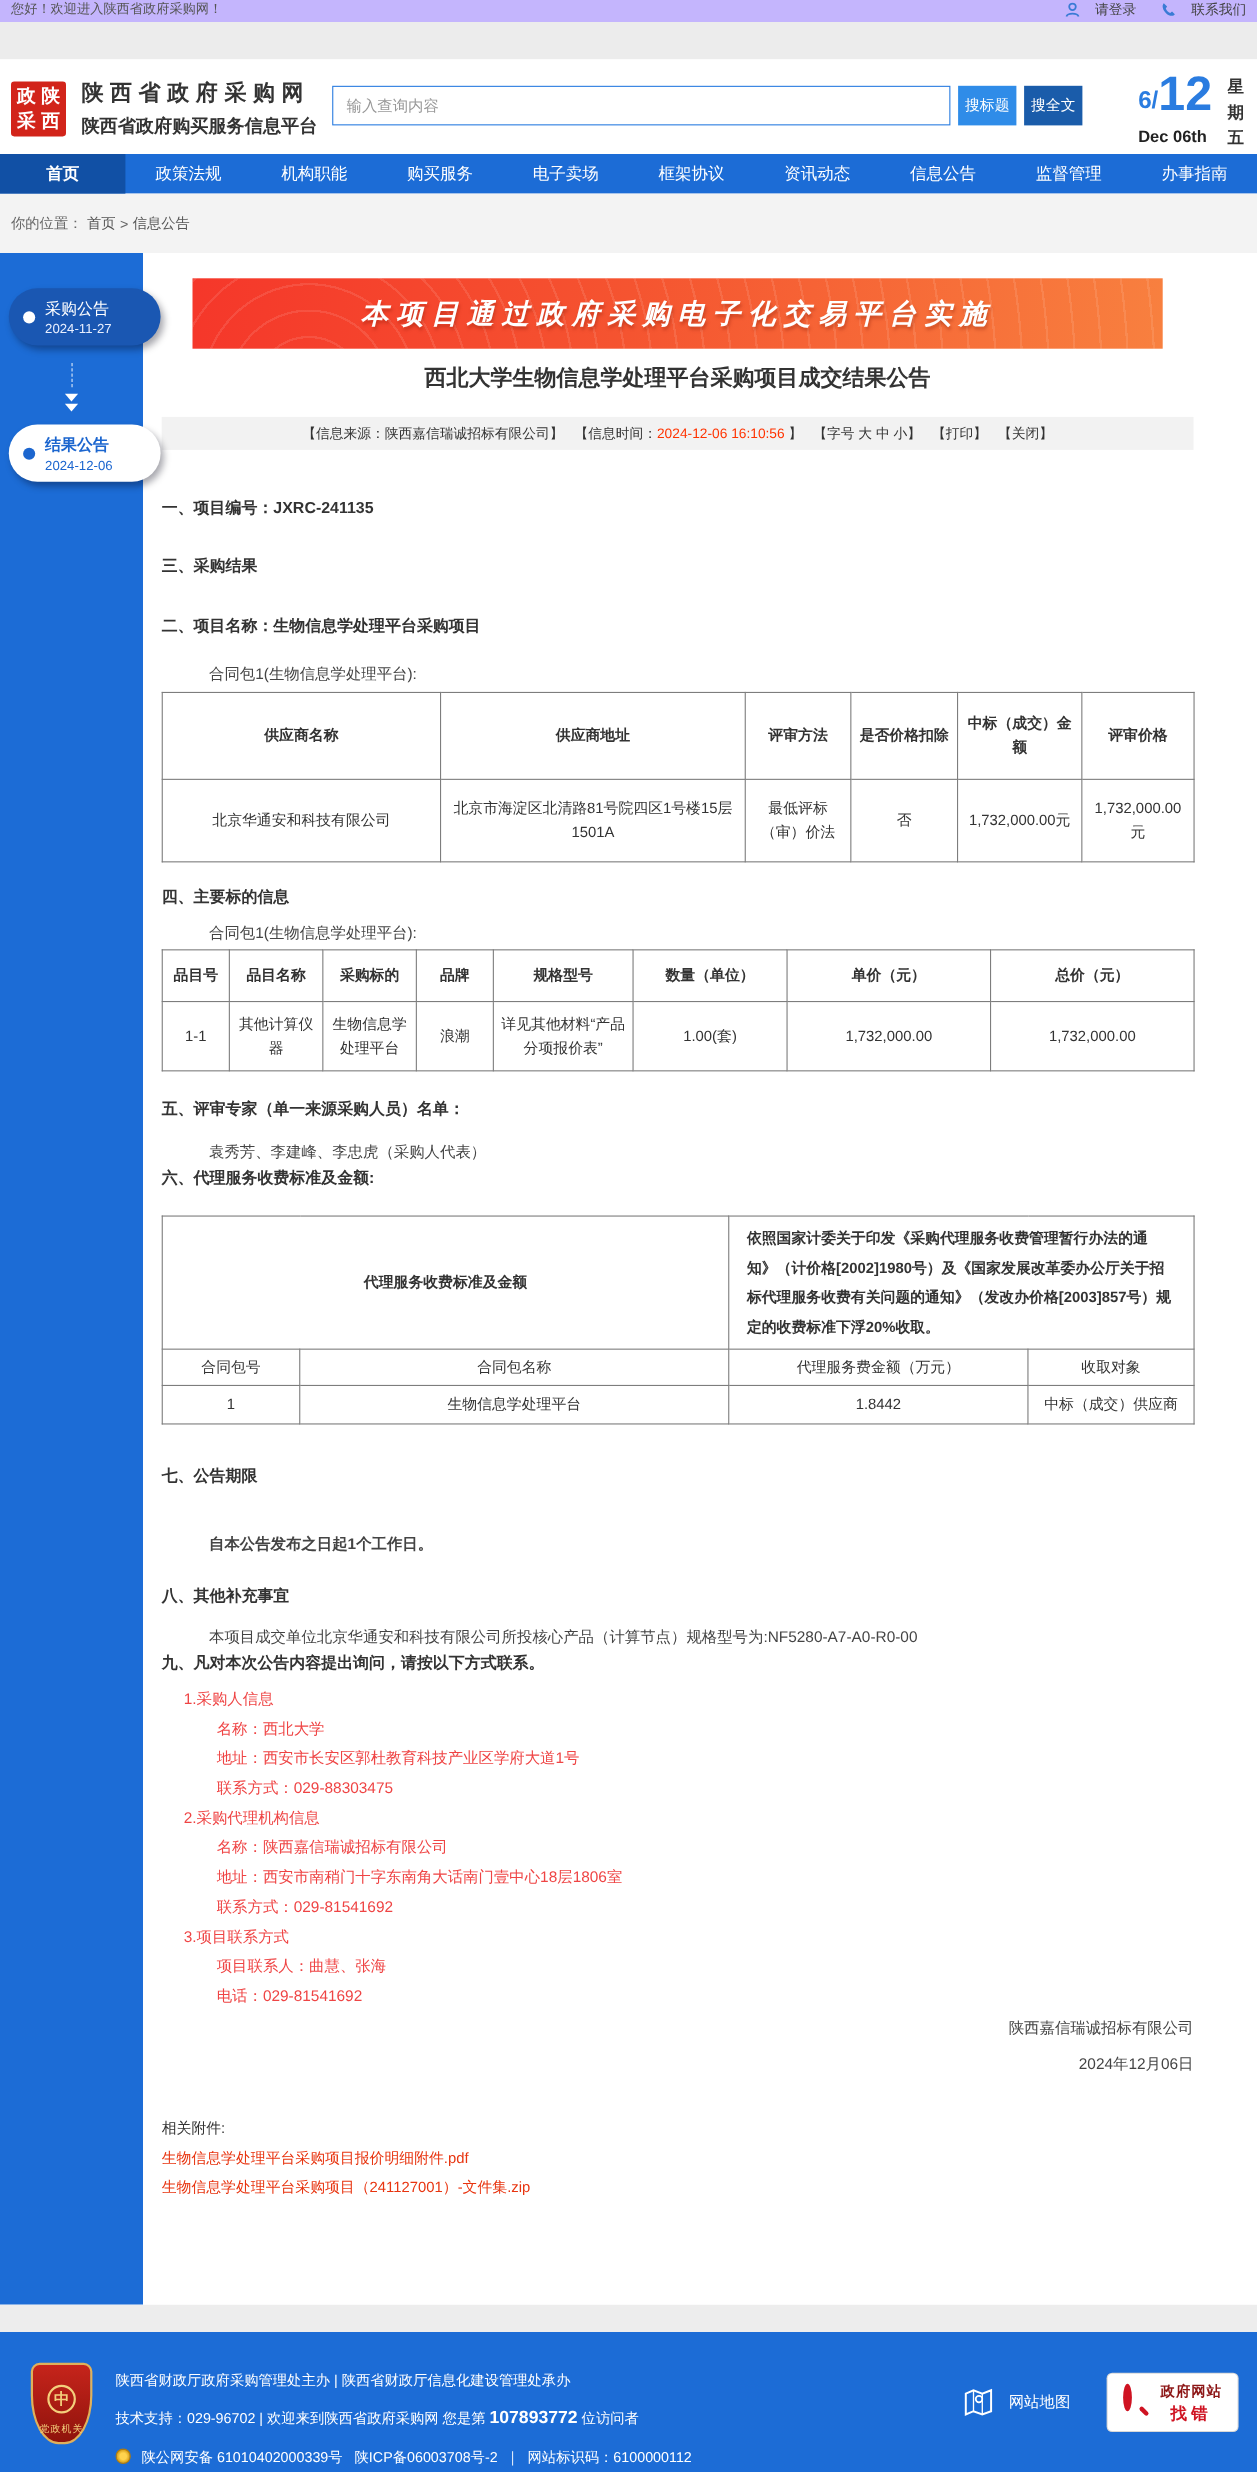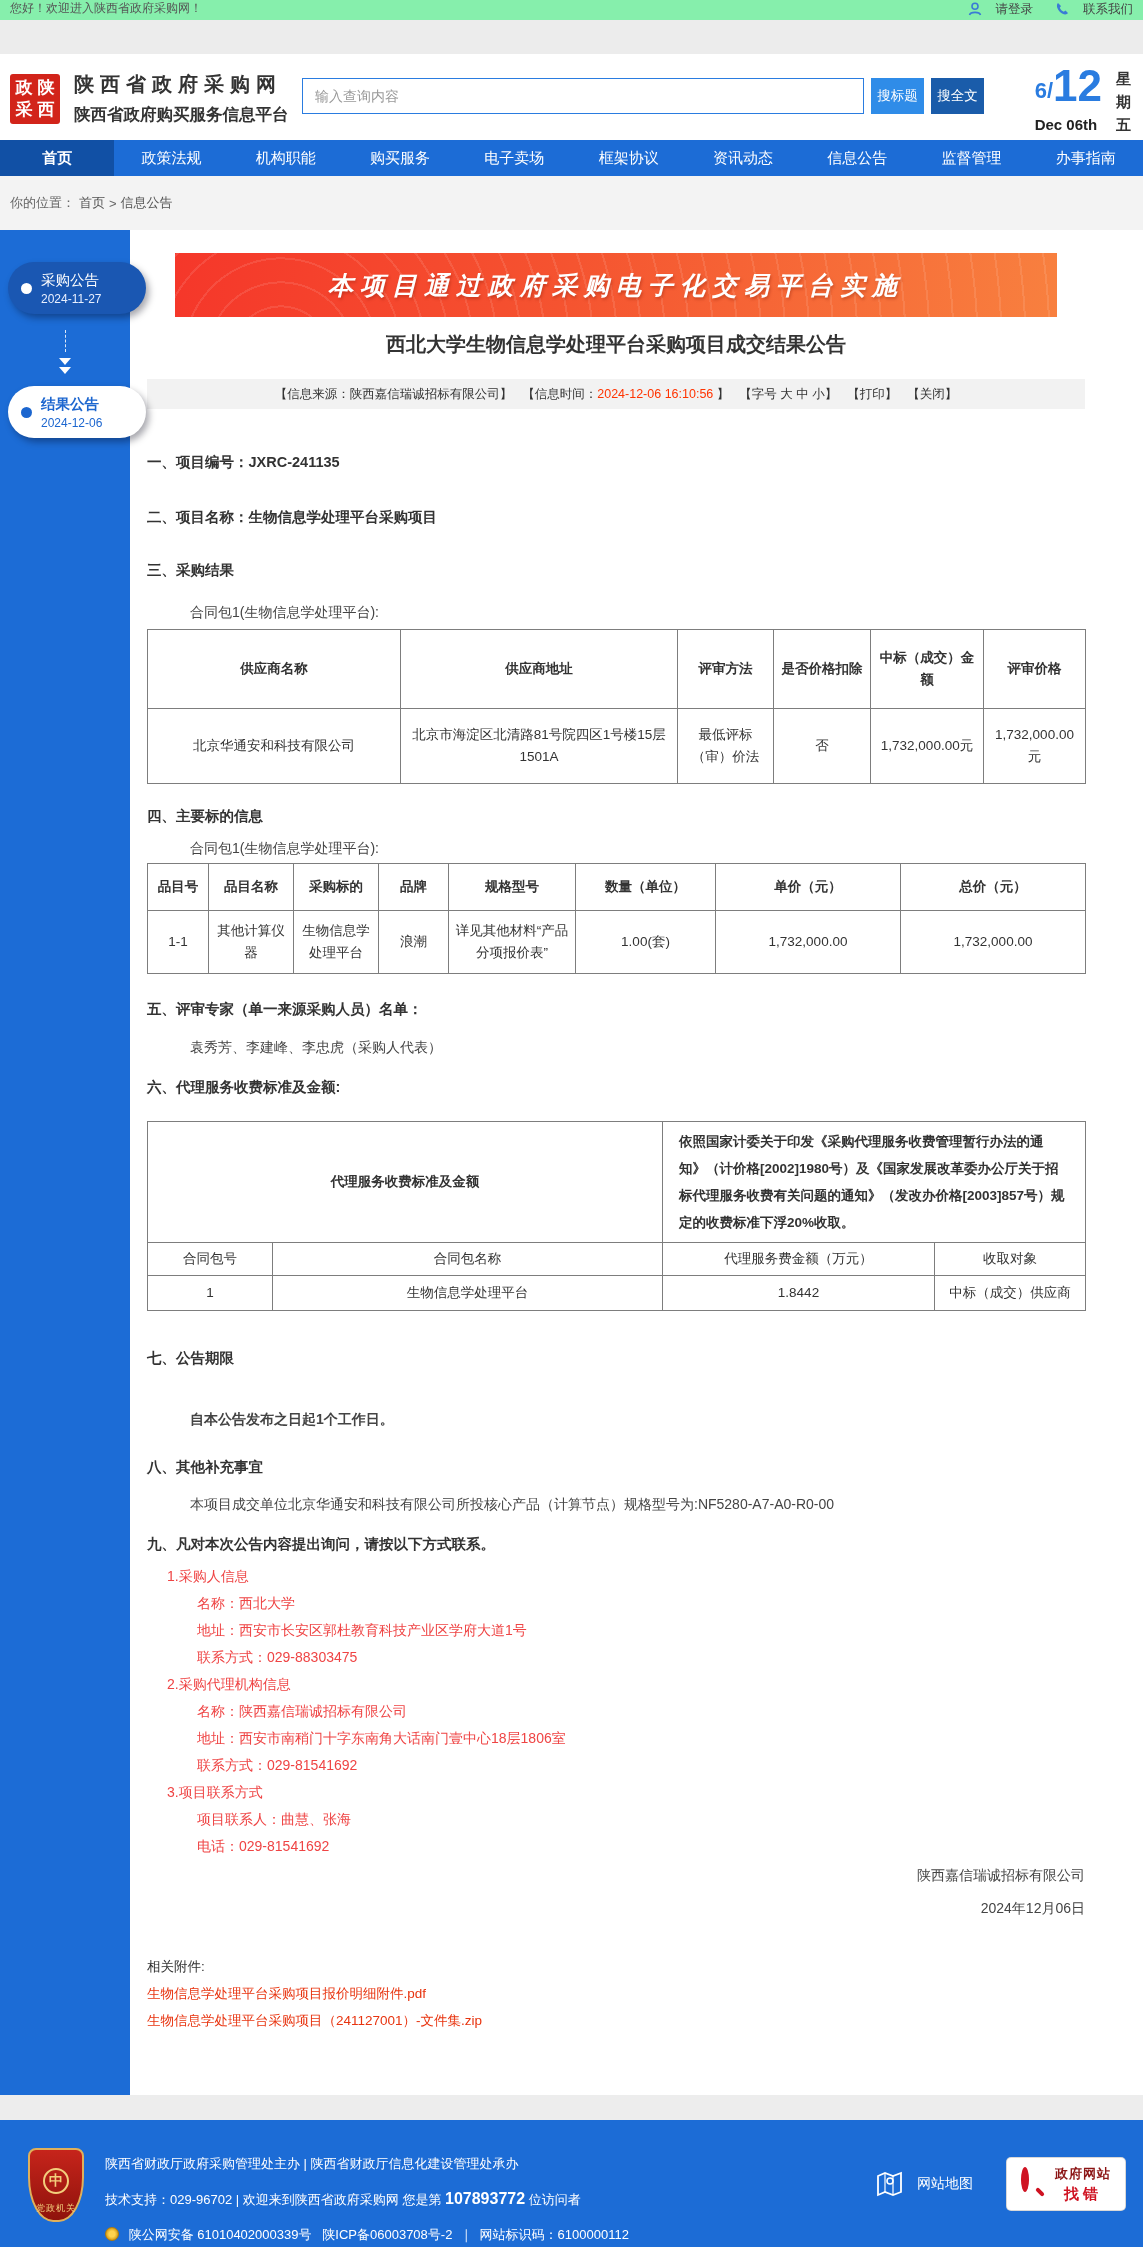--- a/index.html
+++ b/index.html
@@ -1,20 +1,20 @@
 <!DOCTYPE html>
 <html><head>
 <meta charset="utf-8">
 <style>
   * { margin:0; padding:0; box-sizing:border-box; }
   body { width:1143px; font-family:"Liberation Sans","DejaVu Sans",sans-serif; background:#fff; color:#333; }
   .page { width:1143px; }
 
   
-  .topbar { height:20px; background:#86efac; display:flex; justify-content:space-between; align-items:center; padding:0 10px; }
+  .topbar { height:20px; background:#c4b5fd; display:flex; justify-content:space-between; align-items:center; padding:0 10px; }
   .topbar .welcome { font-size:12px; color:#555; margin-top:-4px; }
   .topbar .tb-right { display:flex; gap:22px; align-items:center; margin-top:-2px; }
   .tb-item { display:flex; align-items:center; gap:14px; font-size:12.5px; color:#444; cursor:pointer; }
   .tb-item svg { display:block; }
   .grayband { height:34px; background:#ececec; }
 
   
   .site-header { height:86px; background:#fff; position:relative; }
   .logo-wrap { position:absolute; left:10px; top:17px; display:flex; align-items:center; gap:14px; }
   .logo { width:50px; height:50px; background:#d2241a; display:grid; grid-template-columns:1fr 1fr; border-radius:3px; padding:3px; }
@@ -72,21 +72,21 @@
   .doc-title { margin-top:14px; text-align:center; font-size:20px; font-weight:bold; color:#333; line-height:26px; }
 
   .metabar { margin-top:22px; height:30px; background:#f2f2f2; display:flex; align-items:center; justify-content:center; gap:10px; font-size:12.5px; color:#333; }
   .metabar .time { color:#ff3300; }
   .metabar .tool { cursor:pointer; }
 
   .sec { font-size:14.5px; font-weight:bold; color:#333; line-height:20px; }
   .sub { font-size:14px; color:#444; line-height:20px; padding-left:43px; }
   .mt43{margin-top:43px;} .mt35{margin-top:35px;} .mt33{margin-top:33px;} .mt22{margin-top:22px;}
   .mt12{margin-top:12px;} .mt10{margin-top:10px;} .mt25{margin-top:25px;} .mt18{margin-top:18px;}
-  .mt20{margin-top:20px;} .mt37{margin-top:37px;} .mt23{margin-top:41px;font-weight:bold;} .mt28{margin-top:28px;} .mt17{margin-top:17px;}
+  .mt20{margin-top:4px;} .mt37{margin-top:37px;} .mt23{margin-top:41px;font-weight:bold;} .mt28{margin-top:28px;} .mt17{margin-top:17px;}
 
   table { border-collapse:collapse; width:938px; table-layout:fixed; }
   .tbl1 { margin-top:7px; }
   .tbl2 { margin-top:5px; }
   .tbl3 { margin-top:24px; }
   th, td { border:1px solid #7d7d7d; text-align:center; font-size:13.5px; color:#333; padding:8px 6px; line-height:22px; word-wrap:break-word; }
   th { font-weight:bold; }
   .tbl1 th { padding:17px 6px; }
   .tbl1 td { padding:15px 6px; }
   .tbl2 th { padding:12px 4px; }
@@ -241,22 +241,22 @@
 
         <div class="metabar">
           <span>【信息来源：陕西嘉信瑞诚招标有限公司】</span>
           <span><span>【信息时间：</span><span class="time">2024-12-06 16:10:56</span> <span>】</span></span>
           <span class="tool">【字号 大 中 小】</span>
           <span class="tool">【打印】</span>
           <span class="tool">【关闭】</span>
         </div>
 
         <div class="sec mt43">一、项目编号：JXRC-241135</div>
+        <div class="sec mt33">三、采购结果</div>
         <div class="sec mt35">二、项目名称：生物信息学处理平台采购项目</div>
-        <div class="sec mt33">三、采购结果</div>
         <div class="sub mt22">合同包1(生物信息学处理平台):</div>
 
         <table class="tbl1">
           <colgroup>
               <col style="width:253px">
               <col style="width:277px">
               <col style="width:96px">
               <col style="width:97px">
               <col style="width:113px">
               <col style="width:102px">

